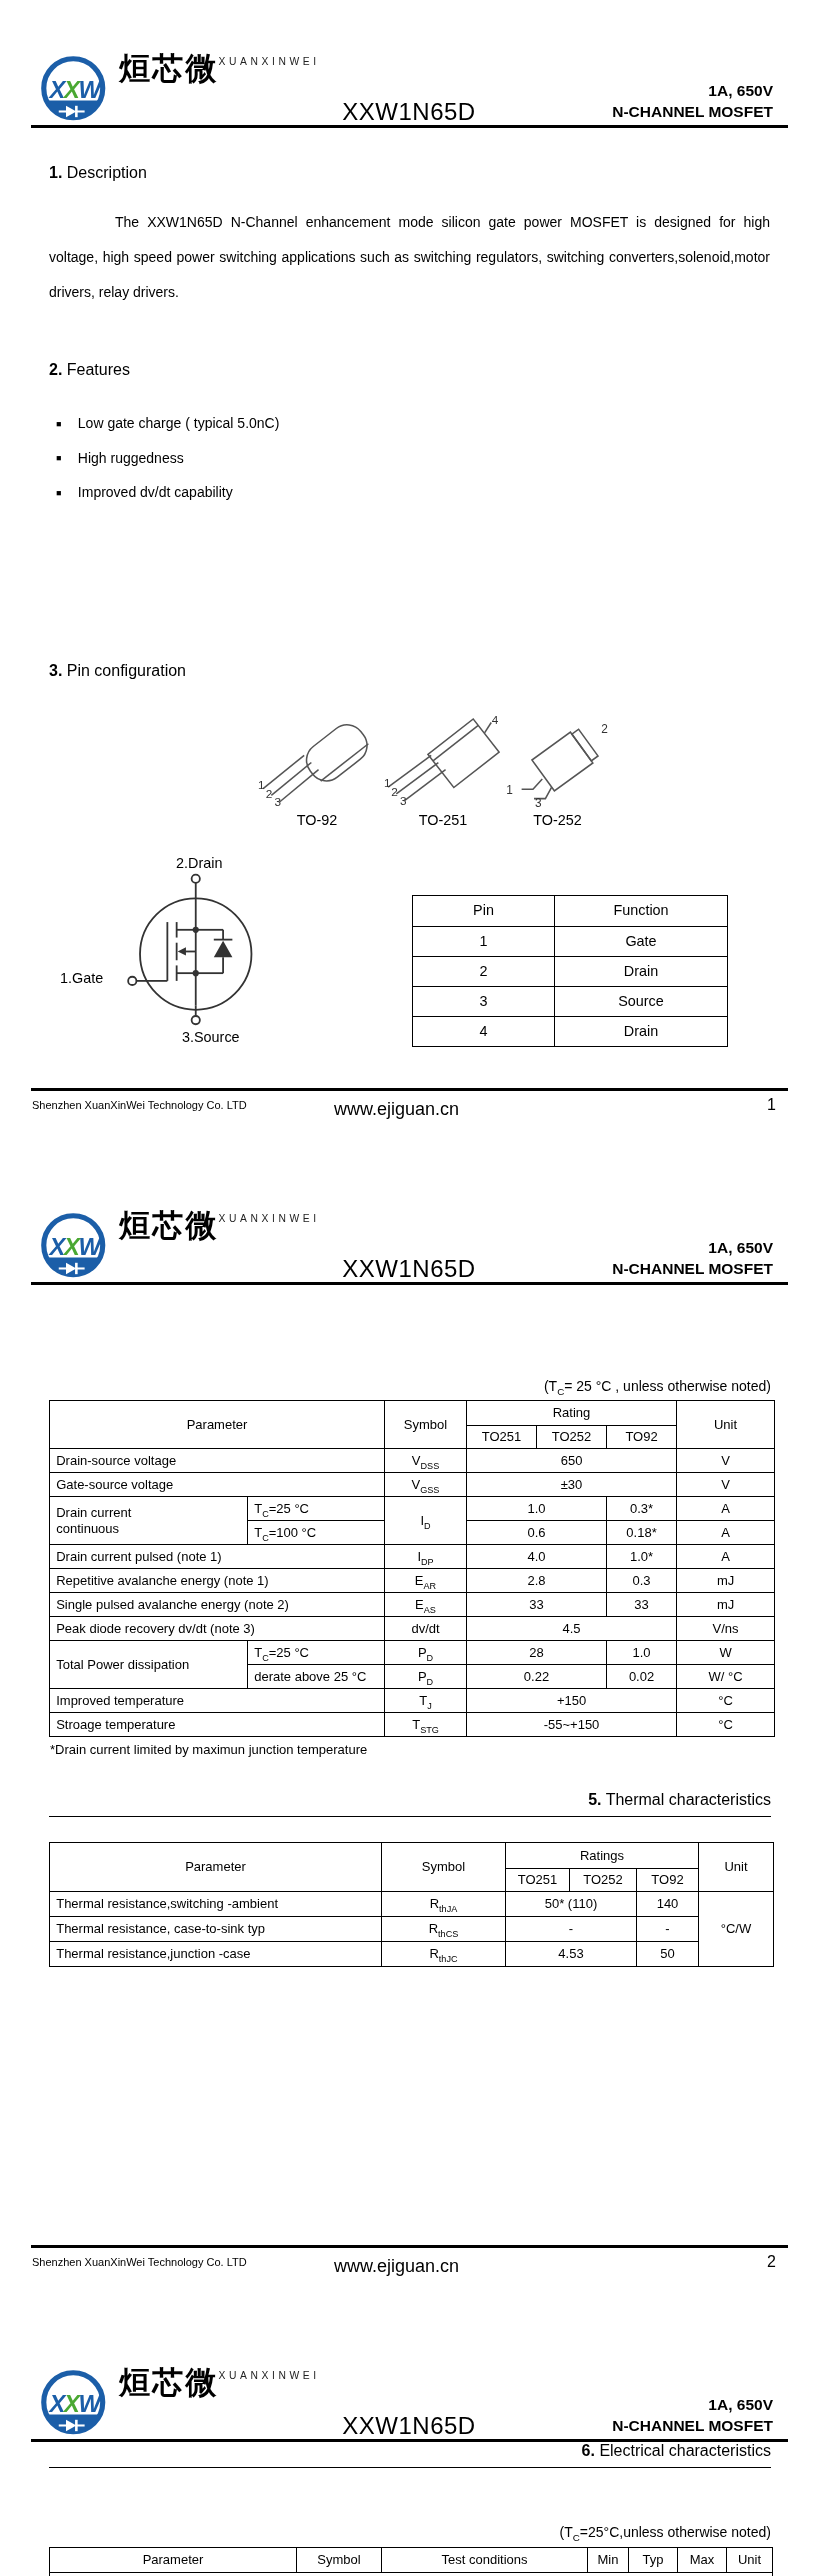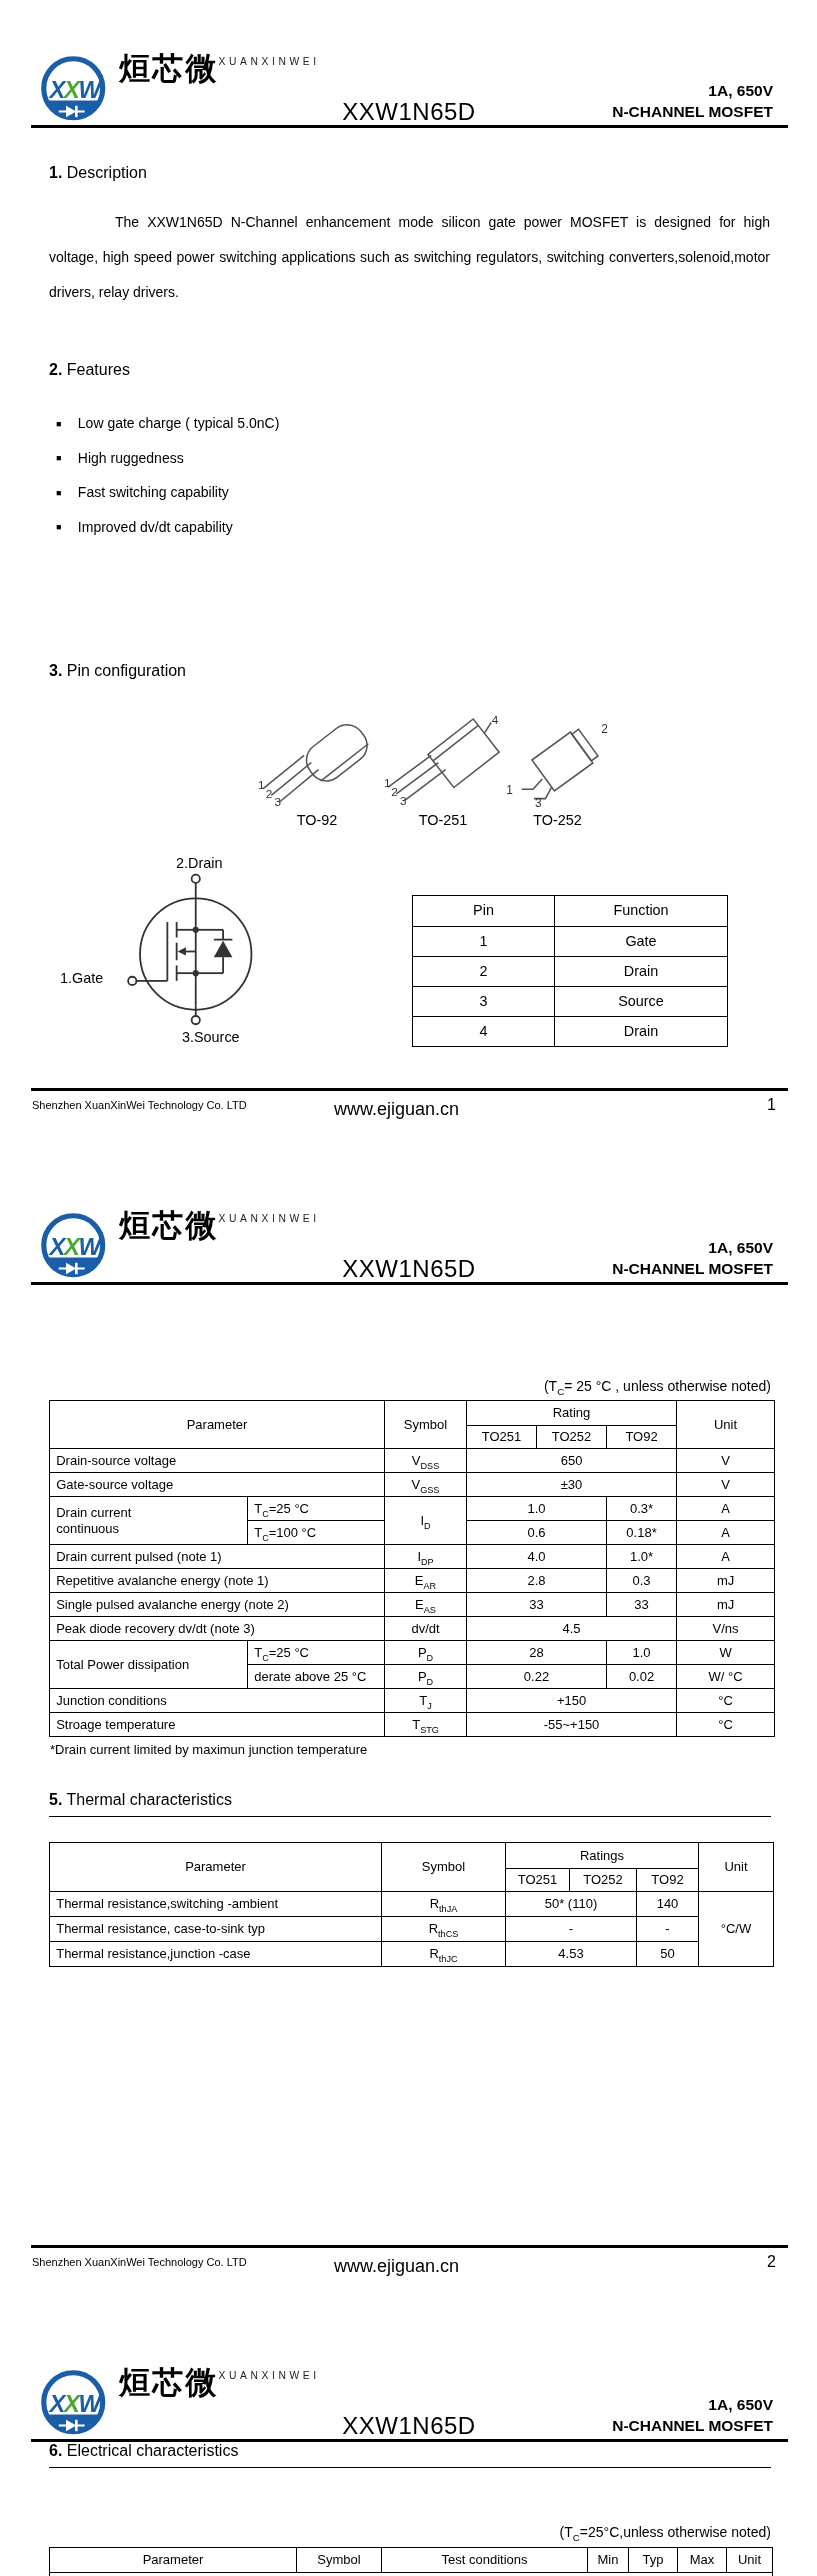--- a/index.html
+++ b/index.html
@@ -12,21 +12,21 @@
   .logo-cn{font-size:31px;font-weight:bold;letter-spacing:2.1px;line-height:33px;font-family:"DejaVu Sans",sans-serif;}
   .logo-en{font-size:10.3px;letter-spacing:3.6px;color:#222;margin-top:4.1px;}
   .part-title{position:absolute;top:98px;left:0;width:100%;text-align:center;font-size:24px;letter-spacing:0.5px;}
   .hdr-right{position:absolute;right:45px;top:81px;text-align:right;font-weight:bold;font-size:15.5px;line-height:20.6px;}
   
   .ftr-rule{position:absolute;left:31px;right:30px;top:1088px;height:3.1px;background:#000;}
   .ftr-co{position:absolute;left:32px;top:1099px;font-size:11px;}
   .ftr-web{position:absolute;left:334px;top:1099px;font-size:18px;}
   .ftr-pg{position:absolute;right:42px;top:1096px;font-size:16px;}
   
-  .sec-h{position:absolute;left:49px;font-size:16px;white-space:nowrap;}
+  .sec-h{position:absolute;left:49px;font-size:16px;white-space:nowrap;text-align:right;}
   .sec-h .num{font-weight:bold;}
   .sec-h.ul{width:722px;border-bottom:1.5px solid #000;padding-bottom:7.2px;}
   
   .desc{position:absolute;left:49px;top:205px;width:721px;font-size:14px;line-height:2.5;text-align:justify;text-indent:66px;}
   .features{position:absolute;left:56px;top:406px;}
   .feat{font-size:14px;line-height:34px;white-space:nowrap;}
   .feat::before{content:"■";font-size:8.8px;margin-right:16.5px;vertical-align:1.5px;}
   .pkg-fig{position:absolute;text-align:center;}
   .pkg-label{font-size:14.4px;margin-top:1px;}
   .pkg-num{font-size:23px;fill:#333;font-family:"Liberation Sans",sans-serif;}
@@ -80,21 +80,20 @@
   </div>
   <div class="desc">The  XXW1N65D  N-Channel enhancement mode silicon gate power MOSFET is designed for high voltage, high speed power switching applications such as switching regulators, switching converters,solenoid,motor drivers, relay drivers.</div>
 
   <div class="sec-h" style="top:361px;">
     <span class="num">2.</span>
     <span>Features</span>
   </div>
   <div class="features">
       <div class="feat">Low gate charge ( typical 5.0nC)</div>
       <div class="feat">High ruggedness</div>
-      <div class="feat">Fast switching capability</div>
       <div class="feat">Improved dv/dt capability</div>
     </div>
 
   <div class="sec-h" style="top:662px;">
     <span class="num">3.</span>
     <span>Pin configuration</span>
   </div>
 
   <div class="pkg-fig" style="left:258px;top:717px;width:118px;">
     <svg width="118" height="92" viewBox="0 0 230 178">
@@ -337,21 +336,21 @@
             <td>W</td>
           </tr>
           <tr style="height: 24px;">
             <td class="l">derate above 25 °C</td>
             <td>P<sub>D</sub></td>
             <td colspan="2">0.22</td>
             <td>0.02</td>
             <td>W/ °C</td>
           </tr>
           <tr style="height: 24px;">
-            <td colspan="2" class="l">Junction conditions</td>
+            <td colspan="2" class="l">Improved temperature</td>
             <td>T<sub>J</sub></td>
             <td colspan="3">+150</td>
             <td>°C</td>
           </tr>
           <tr style="height: 24px;">
             <td colspan="2" class="l">Stroage temperature</td>
             <td>T<sub>STG</sub></td>
             <td colspan="3">-55~+150</td>
             <td>°C</td>
           </tr>

